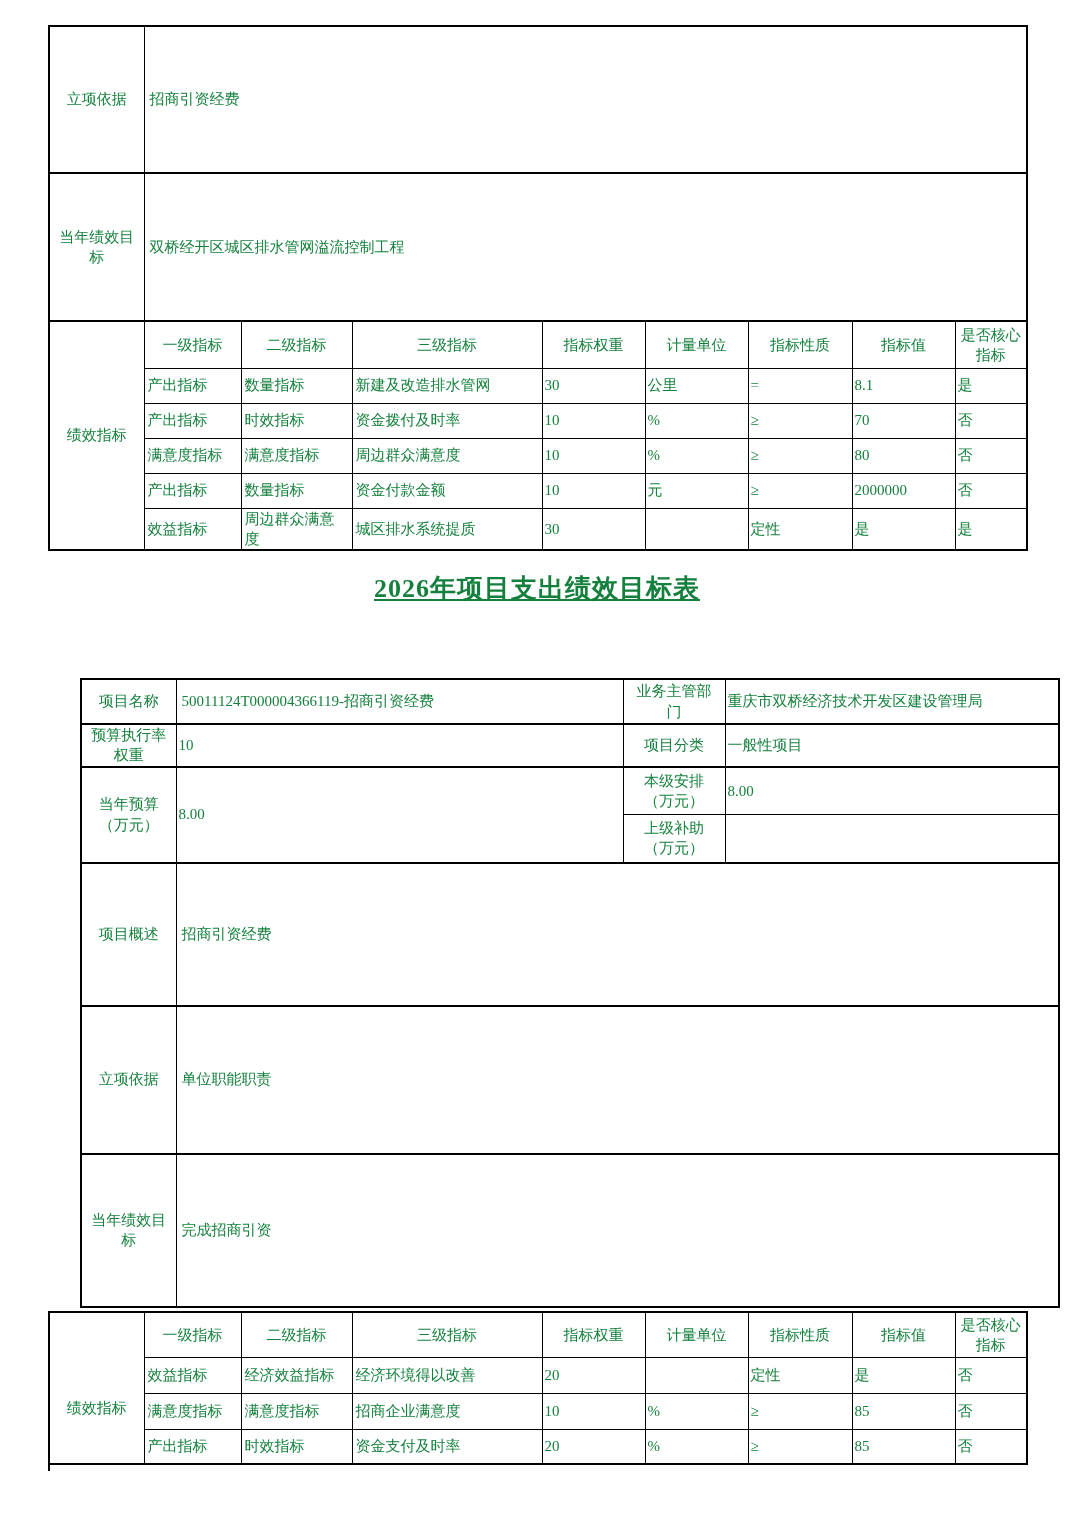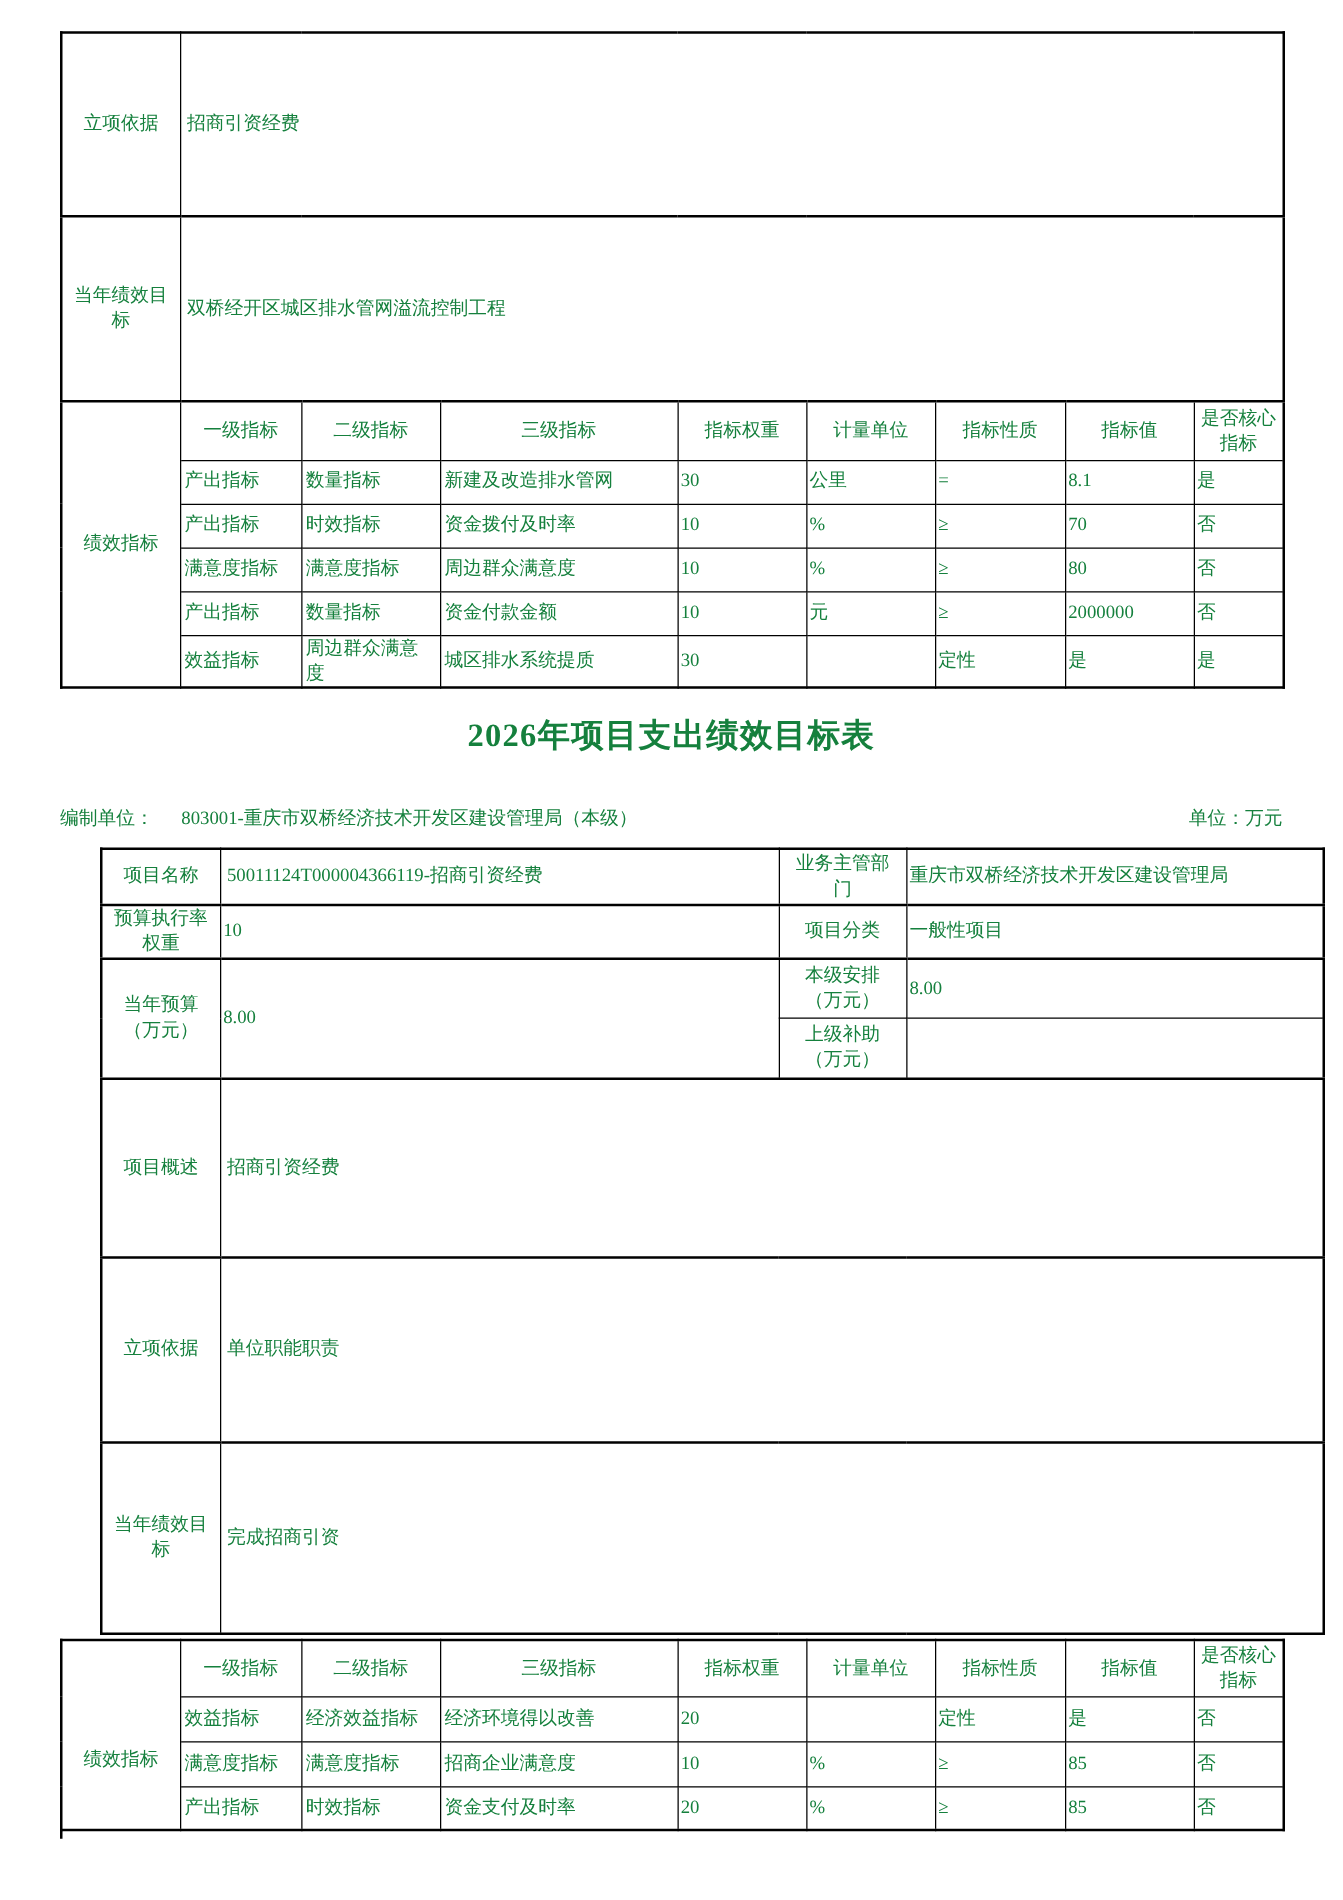--- a/index.html
+++ b/index.html
@@ -9,20 +9,21 @@
     background:#ffffff;
     font-family:"Liberation Serif","DejaVu Serif",serif;
     color:#15803d;
     overflow:hidden;
   }
   .doc-title{
     position:absolute;left:0;top:571px;width:1074px;
     text-align:center;
     font-size:26px;font-weight:bold;
     letter-spacing:1px;
+    text-decoration:underline;
   }
   .meta-line{
     position:absolute;left:48px;top:645px;width:978px;
     display:flex;justify-content:space-between;align-items:baseline;
     font-size:15px;
   }
   .meta-left .meta-value{margin-left:22px;}
   table.grid{
     position:absolute;
     border-collapse:collapse;
@@ -134,26 +135,20 @@
       <td class="c">30</td>
       <td class="c"></td>
       <td class="c">定性</td>
       <td class="c">是</td>
       <td class="c">是</td>
     </tr>
   </tbody>
     </table>
 
   <div class="doc-title">2026年项目支出绩效目标表</div>
-  <div class="meta-line">
-    <div class="meta-left">
-      <span>编制单位：</span><span class="meta-value">803001-重庆市双桥经济技术开发区建设管理局（本级）</span>
-    </div>
-    <div>单位：万元</div>
-  </div>
 
   <table class="grid t2a">
     <colgroup>
       <col style="width:95px">
         <col style="width:447px">
         <col style="width:102px">
         <col style="width:334px">
     </colgroup>
     <tbody>
         <tr style="height:45px">

